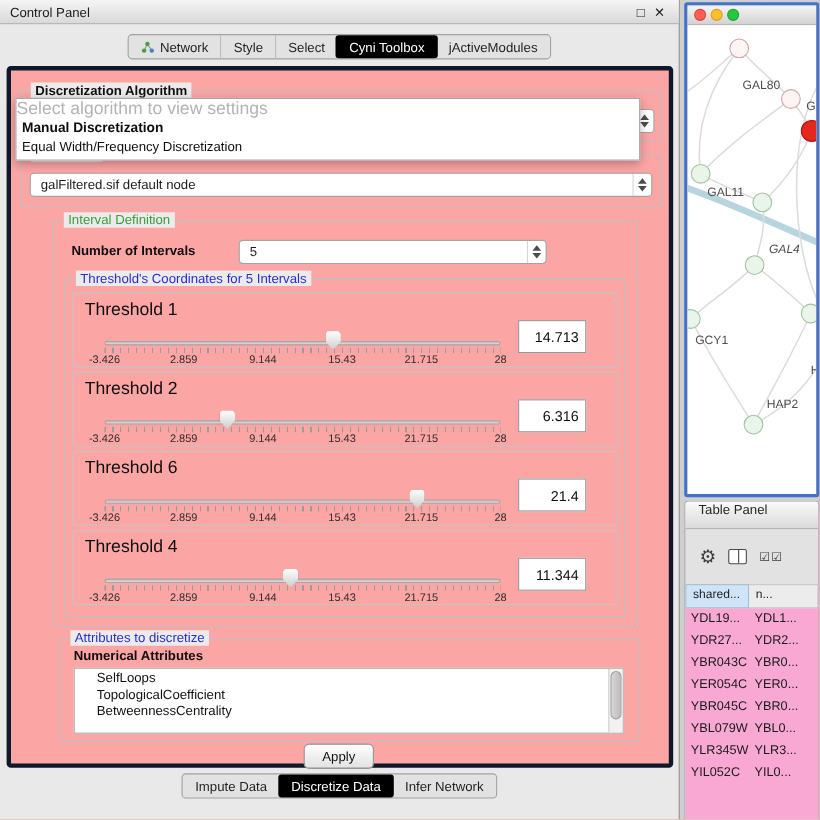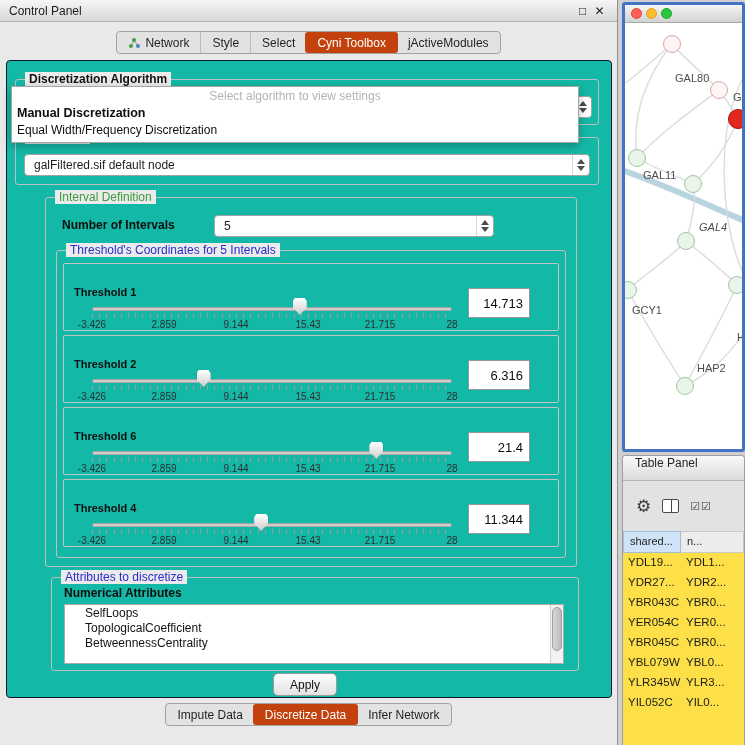--- a/index.html
+++ b/index.html
@@ -12,46 +12,46 @@
 .titlebar .spacer{flex:1}
 .win-btn{width:17px;text-align:center;font-size:12px;color:#222;cursor:default}
 .win-btn.close{font-weight:bold}
 
 
 .tabbar{position:absolute;left:0;right:0;display:flex;justify-content:center}
 .tabbar.top{top:31px}.tabbar.bottom{top:703px}
 .seg{display:inline-flex;background:#e2e2e2;border:1px solid #a2a2a2;border-radius:4px;height:23px;align-items:stretch}
 .seg .tab{display:flex;align-items:center;gap:5px;padding:0 11px;font-size:12px;color:#1f1f1f;border-left:1px solid #bdbdbd;white-space:nowrap}
 .seg .tab:first-child{border-left:none}
-.seg .tab.selected{background:#c2410c;color:#fff;border-radius:3px;border-left:none;margin:0 -1px;padding:0 12px}
+.seg .tab.selected{background:#000000;color:#fff;border-radius:3px;border-left:none;margin:0 -1px;padding:0 12px}
 .seg .tab.selected + .tab{border-left:none}
 
 
-.main-panel{position:absolute;left:6px;top:60px;width:606px;height:638px;border:1px solid #0f172a;border-radius:4px;background:#14b8a6}
+.main-panel{position:absolute;left:6px;top:60px;width:606px;height:638px;border:4px solid #0f172a;border-radius:4px;background:#fca5a5}
 .fieldset{position:absolute;border:1px solid #bfbfbf;border-radius:3px}
 .fieldset>.legend{position:absolute;top:-8px;left:9px;background:#ebebeb;padding:0 4px;font-size:12px;color:#101010;line-height:14px;white-space:nowrap}
 .legend.bold{font-weight:bold}
 .legend.green{color:#3c9b3c}
 .legend.blue{color:#2b2bd0}
 
 
 .combo{position:absolute;height:22px;background:#fff;border:1px solid #a3a3a3;border-radius:4px;font-size:12px;color:#1d1d1d;display:flex;align-items:center;padding-left:9px}
 .combo .stepper{margin-left:auto;width:17px;align-self:stretch;display:flex;flex-direction:column;align-items:center;justify-content:center;gap:2px;border-left:1px solid #d6d6d6}
 .arrow-up{width:0;height:0;border-left:4px solid transparent;border-right:4px solid transparent;border-bottom:5px solid #4c4c4c}
 .arrow-down{width:0;height:0;border-left:4px solid transparent;border-right:4px solid transparent;border-top:5px solid #4c4c4c}
 
 
 .algo-popup{position:absolute;left:4px;top:25px;width:568px;background:#fff;border:1px solid #a5a5a5;box-shadow:0 3px 9px rgba(0,0,0,.28);z-index:20;padding:2px 0 4px}
-.algo-popup .placeholder{text-align:center;color:#b3b3b3;font-size:12px;height:15px;line-height:15px}
+.algo-popup .placeholder{color:#b3b3b3;font-size:16px;height:15px;line-height:15px}
 .algo-popup .option{font-size:12px;color:#0e0e0e;padding:1px 5px;height:17px;line-height:16px}
 .algo-popup .option.bold{font-weight:bold;font-size:12.5px}
 
 
 .t-block{position:absolute;left:6px;width:496px;height:68px;border:1px solid #c4c4c4;border-radius:2px}
-.t-label{position:absolute;left:10px;top:22px;font-size:11px;font-weight:bold;color:#0e0e0e}
+.t-label{position:absolute;left:10px;top:6px;font-size:16px;font-weight:normal;color:#0e0e0e}
 .slider{position:absolute;left:28px;top:40px;width:360px;height:10px}
 .groove{position:absolute;left:0;right:0;top:3px;height:4px;background:linear-gradient(#bdbdbd,#dedede);border:1px solid #a6a6a6;border-radius:2px}
 .ticks{position:absolute;left:0;right:0;top:9px;height:5px;background:repeating-linear-gradient(90deg,#9b9b9b 0 1px,transparent 1px 7.2px)}
 .slider-thumb{position:absolute;top:-6px;width:14px;height:17px;background:linear-gradient(#ffffff,#cdcdcd);clip-path:polygon(15% 0,85% 0,100% 18%,100% 55%,50% 100%,0 55%,0 18%);filter:drop-shadow(0 0 1px rgba(0,0,0,.55))}
 .tick-labels{position:absolute;left:28px;width:360px;height:12px;top:55px}
 .tick-label{position:absolute;transform:translateX(-50%);font-size:10px;color:#2d2d2d;white-space:nowrap}
 .t-value{position:absolute;left:404px;top:24px;width:62px;height:30px;background:#fff;border:1px solid #979797;font-size:13px;color:#0e0e0e;display:flex;align-items:center;justify-content:flex-end;padding-right:6px}
 
 
 .attr-subtitle{position:absolute;left:12px;top:8px;font-size:12px;font-weight:bold;color:#0e0e0e}
@@ -81,21 +81,21 @@
 .table-window{position:absolute;left:622px;top:455px;width:123px;height:290px;background:#e2e2e2;border:1px solid #9e9e9e;border-bottom:none;border-radius:4px 4px 0 0;overflow:hidden}
 .tp-title{height:25px;background:linear-gradient(#fafafa,#dadada);border-bottom:1px solid #b5b5b5;font-size:12px;color:#262626;display:flex;align-items:flex-start;padding-left:12px}
 .tp-toolbar{height:50px;display:flex;align-items:center;gap:11px;padding-left:13px}
 .gear{font-size:17px;color:#3d3d3d;line-height:1}
 .col-icon{width:17px;height:14px;border:1.5px solid #4a4a4a;border-radius:2px;position:relative;background:#fff}
 .col-icon::after{content:"";position:absolute;left:50%;top:0;bottom:0;width:1.5px;background:#4a4a4a}
 .check-icons{font-size:11px;color:#3d3d3d;letter-spacing:1px}
 .tp-header{position:absolute;left:0;right:0;top:75px;display:flex;height:22px}
 .tp-header .h1{width:58px;background:#cfe4f6;border:1px solid #a3bdd6;font-size:11px;color:#1f1f1f;padding:3px 0 0 6px;white-space:nowrap;overflow:hidden}
 .tp-header .h2{flex:1;background:#ececec;border:1px solid #c8c8c8;border-left:none;font-size:11px;color:#1f1f1f;padding:3px 0 0 6px;white-space:nowrap;overflow:hidden}
-.tp-rows{position:absolute;left:0;right:0;top:97px;bottom:0;background:#fde047;overflow:hidden}
+.tp-rows{position:absolute;left:0;right:0;top:97px;bottom:0;background:#f9a8d4;overflow:hidden}
 .tp-row{display:flex;height:20px;font-size:11.5px;color:#1b1b1b}
 .tp-row .c1{width:58px;padding:3px 0 0 5px;overflow:hidden;white-space:nowrap}
 .tp-row .c2{flex:1;padding:3px 0 0 5px;overflow:hidden;white-space:nowrap}
 </style>
 </head>
 <body>
 
 <div class="control-window">
 
   <div class="titlebar">

